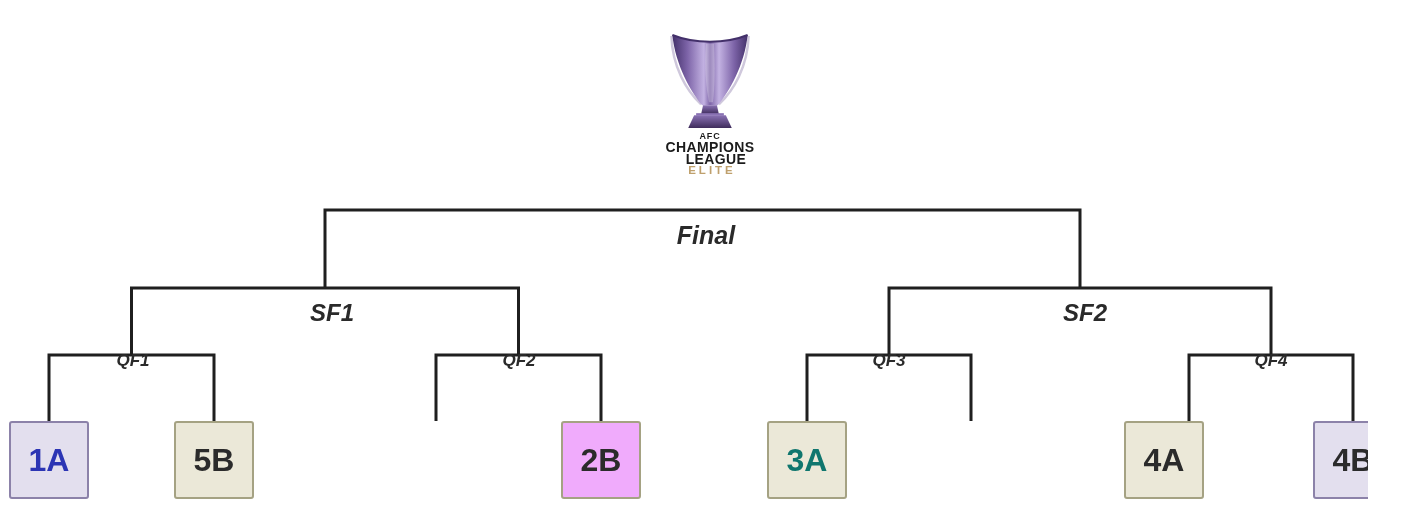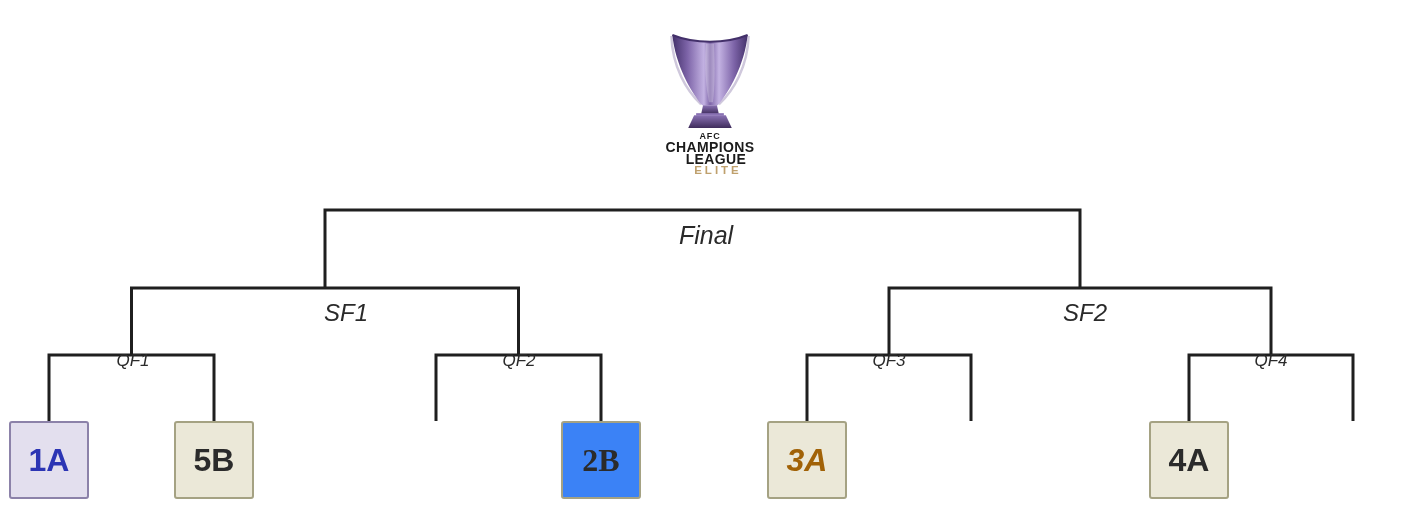--- a/index.html
+++ b/index.html
@@ -11,36 +11,36 @@
     overflow: hidden;
     font-family: "Liberation Sans", sans-serif;
   }
 
   
   .trophy-svg { position: absolute; left: 668px; top: 31px; width: 84px; height: 99px; }
   .logo-line { position: absolute; left: 710px; transform: translateX(-50%); white-space: nowrap; text-align: center; font-weight: 700; line-height: 1; }
   .logo-org   { top: 132px; font-size: 9px;  letter-spacing: 0.8px; }
   .logo-l1    { top: 140px; font-size: 14px; letter-spacing: 0.4px; }
   .logo-l2    { top: 152px; font-size: 14px; letter-spacing: 0.4px; }
-  .logo-tier  { top: 165px; font-size: 11.5px; letter-spacing: 3px; margin-left: 8px; }
+  .logo-tier  { top: 165px; font-size: 11.5px; letter-spacing: 3px; margin-left: 2px; }
 
   
   .lines-svg { position: absolute; left: 0; top: 0; width: 1406px; height: 532px; }
   .round-label {
     position: absolute;
     transform: translateX(-50%);
     font-style: italic;
-    font-weight: 400;
+    font-weight: 700;
     color: #2a2a2a;
     line-height: 1;
     white-space: nowrap;
     text-align: right;
   }
   .lbl-final { left: 706px;  top: 223px; font-size: 25px; }
-  .lbl-sf1   { left: 346px;  top: 301px; font-size: 24px; }
+  .lbl-sf1   { left: 332px;  top: 301px; font-size: 24px; }
   .lbl-sf2   { left: 1085px; top: 301px; font-size: 24px; }
   .lbl-qf    { top: 352px; font-size: 17px; }
   .lbl-qf1   { left: 133px; }
   .lbl-qf2   { left: 519px; }
   .lbl-qf3   { left: 889px; }
   .lbl-qf4   { left: 1271px; }
 
   .team-box {
     position: absolute;
     top: 421px;
@@ -55,21 +55,21 @@
     font-size: 32px;
     font-weight: 600;
     line-height: 1;
   }
   .tb-1a { left: 9px; }
   .tb-1b { left: 174px; }
   .tb-2a { left: 396px; }
   .tb-2b { left: 561px; }
   .tb-3a { left: 767px; }
   .tb-3b { left: 931px; }
-  .tb-4a { left: 1149px; }
+  .tb-4a { left: 1124px; }
   .tb-4b { left: 1313px; }
 </style>
 </head>
 <body>
 
 <div class="stage">
 
   <svg class="trophy-svg" viewBox="0 0 84 100" aria-hidden="true">
     <defs>
       <linearGradient id="cupG" x1="0" y1="0" x2="1" y2="0">
@@ -127,23 +127,26 @@
   <div class="round-label lbl-qf lbl-qf2">QF2</div>
   <div class="round-label lbl-qf lbl-qf3">QF3</div>
   <div class="round-label lbl-qf lbl-qf4">QF4</div>
 
   <div class="team-box tb-1a" style="background-color: rgb(227, 223, 238); border-color: rgb(140, 130, 169); color: rgb(44, 53, 180);">
     <span>1A</span>
   </div>
   <div class="team-box tb-1b" style="background-color: rgb(235, 232, 216); border-color: rgb(165, 162, 131); color: rgb(43, 43, 43);">
     <span>5B</span>
   </div>
-  <div class="team-box tb-2b" style="background-color: #3b82f6; border-color: rgb(165, 162, 131); color: rgb(43, 43, 43); font-family: Liberation Serif, serif;">
+  <div class="team-box tb-2b" style="background-color: #f0abfc; border-color: rgb(165, 162, 131); color: rgb(43, 43, 43);">
     <span>2B</span>
   </div>
-  <div class="team-box tb-3a" style="background-color: rgb(235, 232, 216); border-color: rgb(165, 162, 131); color: #a16207; font-style: italic;">
+  <div class="team-box tb-3a" style="background-color: rgb(235, 232, 216); border-color: rgb(165, 162, 131); color: #0f766e;">
     <span>3A</span>
   </div>
   <div class="team-box tb-4a" style="background-color: rgb(235, 232, 216); border-color: rgb(165, 162, 131); color: rgb(43, 43, 43);">
     <span>4A</span>
   </div>
+  <div class="team-box tb-4b" style="background-color: rgb(227, 223, 238); border-color: rgb(140, 130, 169); color: rgb(43, 43, 43);">
+    <span>4B</span>
+  </div>
 
 </div>
 
 </body></html>

